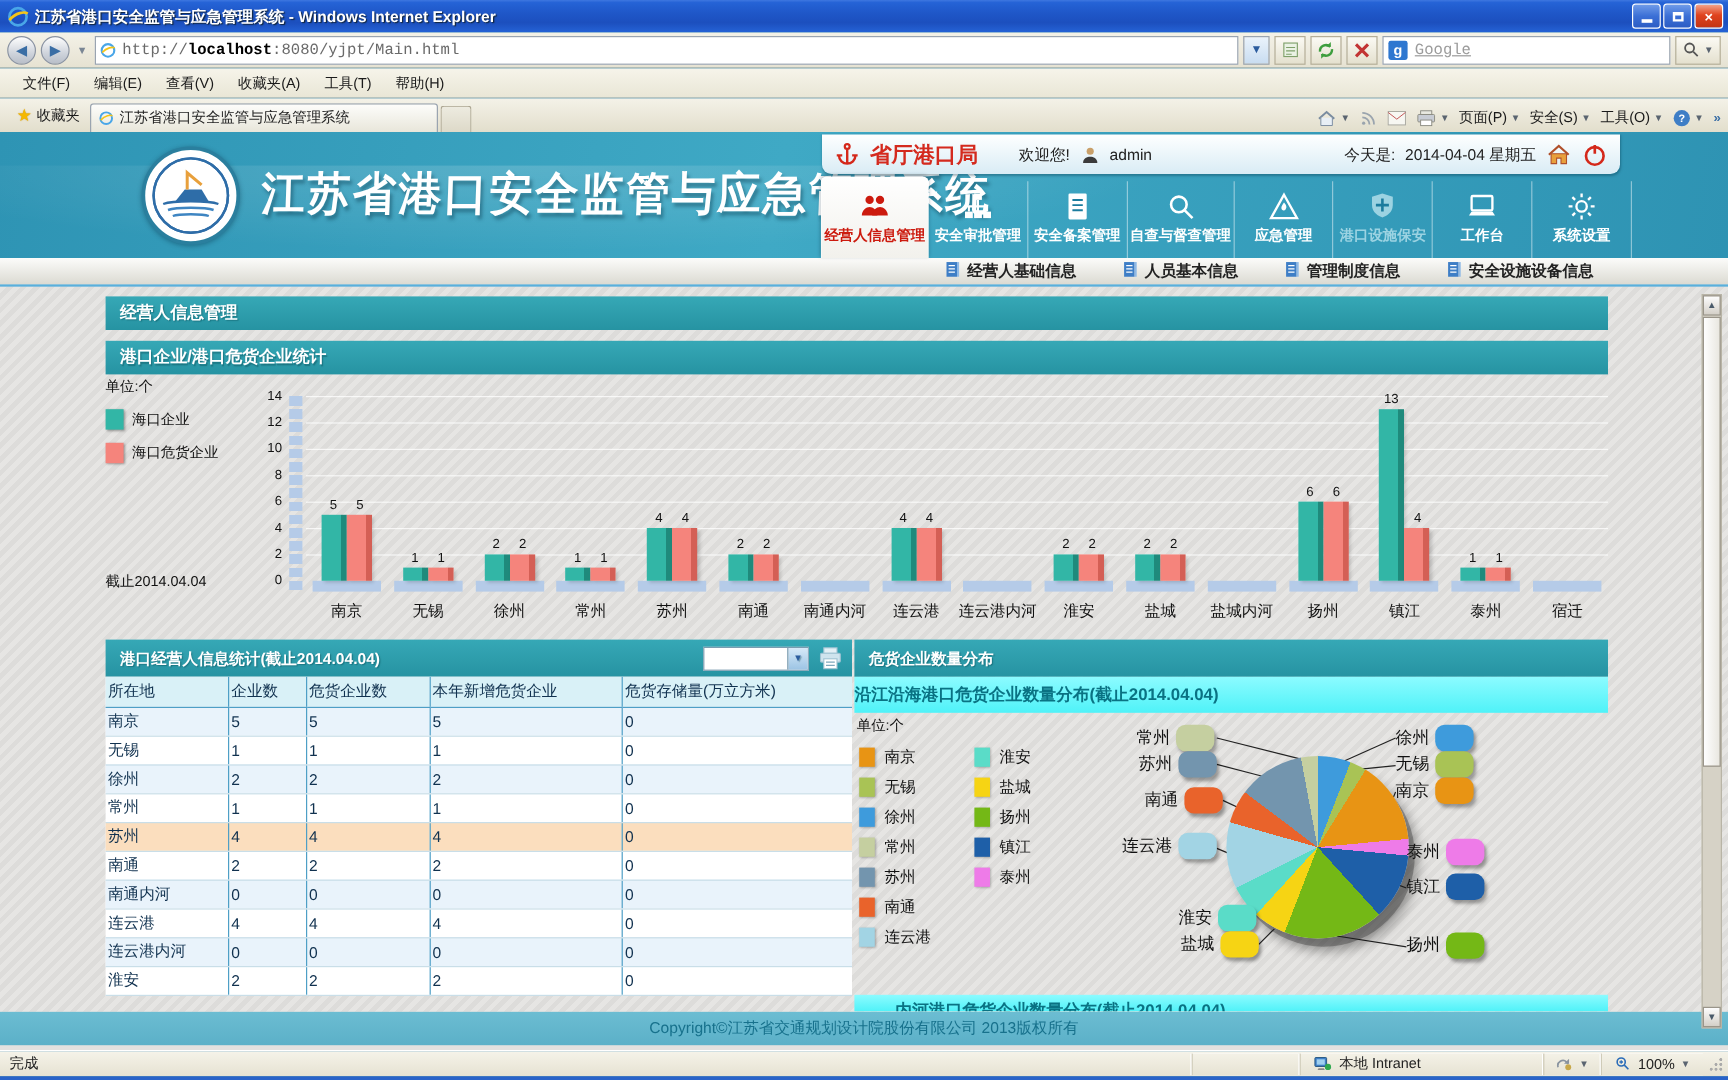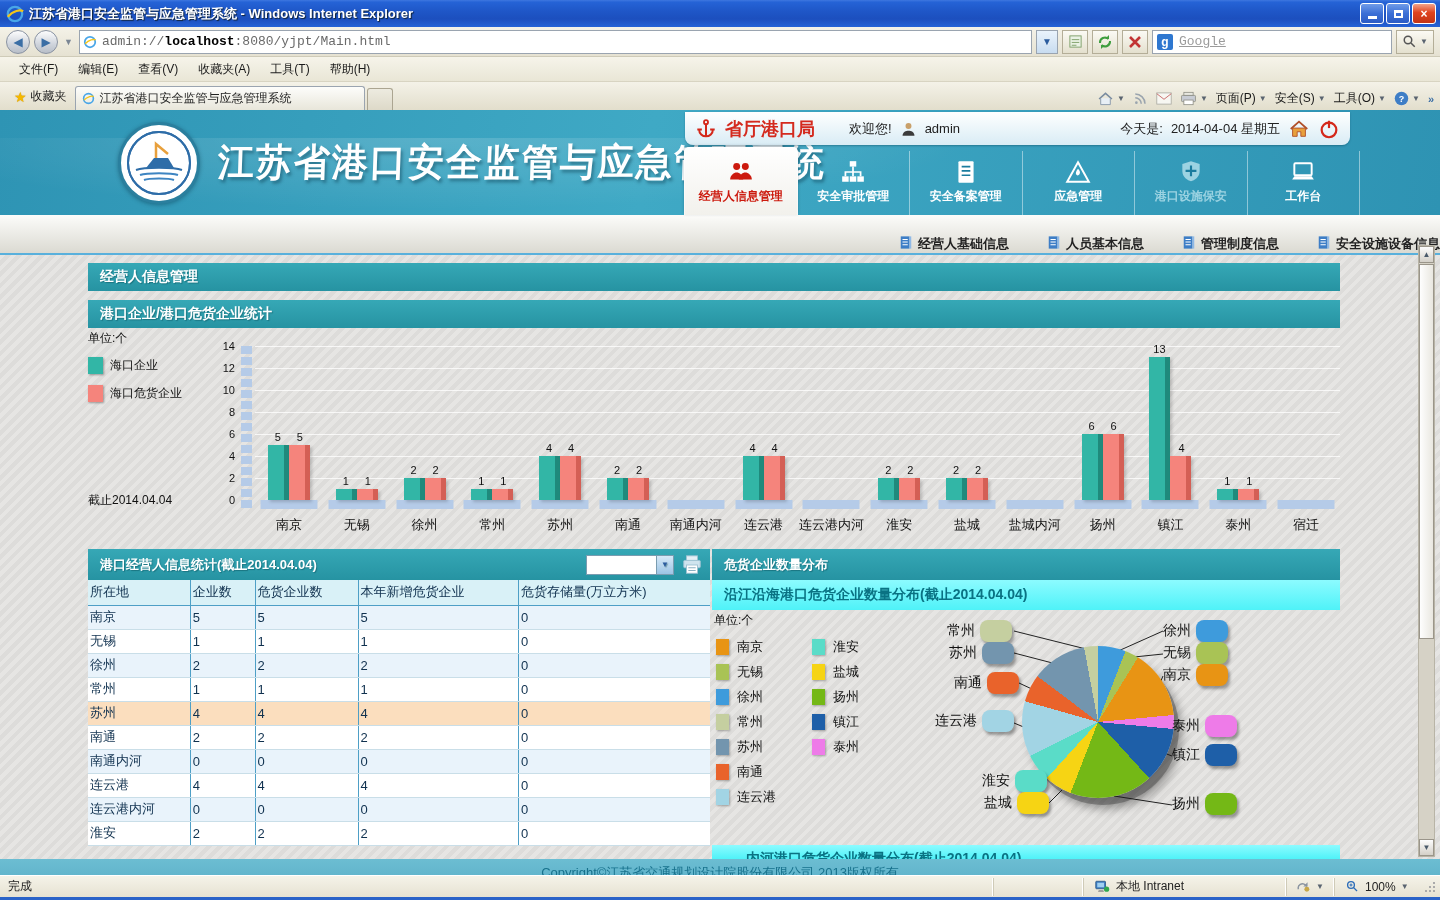--- a/index.html
+++ b/index.html
@@ -59,21 +59,21 @@
 
 
 .navtabs { position:absolute; right:80px; bottom:0; width:676px; height:64px; display:flex; }
 .navtab { flex:1; display:flex; flex-direction:column; align-items:center; justify-content:center; gap:3px; color:#fff; font-size:12px; font-weight:bold; border-right:1px solid rgba(255,255,255,.45); white-space:nowrap; padding:4px 2px 6px;}
 .navtab:first-child { border-left:1px solid rgba(255,255,255,.45);}
 .navtab .nicon { width:26px; height:26px; }
 .navtab.active { background:linear-gradient(#FFFFFF,#F2F1EC); border-radius:5px 5px 0 0; color:#CC1A0E; box-shadow:0 -1px 3px rgba(0,40,60,.3); margin-top:-4px; padding-top:8px;}
 .navtab.dim { color:#9CD3E2; }
 
 
-.subnav { height:40px; background:linear-gradient(#FCFCFA,#DBDAD2); border-bottom:2px solid #59B0DC; display:flex; align-items:flex-end; justify-content:flex-end; gap:38px; }
+.subnav { height:24px; background:linear-gradient(#FCFCFA,#DBDAD2); border-bottom:2px solid #59B0DC; display:flex; align-items:center; justify-content:flex-end; gap:38px; padding-right:112px;}
 .subitem { display:flex; align-items:center; gap:5px; font-size:13px; color:#222; font-weight:bold;}
 .subitem svg { width:14px; height:15px;}
 
 
 .content { height:604px; background:repeating-linear-gradient(135deg,#E6E5E3 0 4px,#DDDCDA 4px 8px); padding:8px 100px 0 88px; position:relative; overflow:hidden;}
 .secbar { height:28px; background:linear-gradient(#36A8B6,#2693A2); color:#fff; font-weight:bold; font-size:14px; display:flex; align-items:center; padding-left:12px; text-shadow:1px 1px 1px rgba(0,60,70,.4);}
 .secbar + .secbar,.secbar.mt { margin-top:9px; }
 
 
 .chart-wrap { position:relative; height:214px; }
@@ -106,21 +106,21 @@
 .printico { width:24px; height:22px;}
 table.stat { width:100%; border-collapse:collapse; background:#fff; }
 table.stat th { background:#D9F1F7; font-weight:normal; }
 table.stat th, table.stat td { border-left:1px solid #4E9FC6; border-bottom:1px solid #C9DEE8; font-size:13px; color:#10314F; text-align:left; height:24px; padding:0 2px;}
 table.stat th { border-bottom:1px solid #4E9FC6; height:25px;}
 table.stat tr > *:first-child { border-left:none; }
 table.stat tr.alt td { background:#E9F3FB; }
 table.stat tr.hl td { background:#FBDEBE; }
 
 .pie-panel { flex:1; position:relative; }
-.pie-sub { height:30px; background:linear-gradient(#8CFBFF,#4FF2F8); display:flex; align-items:center; padding-left:12px; color:#0A7283; font-weight:bold; font-size:14px;}
+.pie-sub { height:30px; background:linear-gradient(#8CFBFF,#4FF2F8); display:flex; align-items:center; color:#0A7283; font-weight:bold; font-size:14px;}
 .pie-area { position:relative; height:235px; }
 .pa-unit { position:absolute; left:2px; top:2px; font-size:12px; color:#111;}
 .pl-item { position:absolute; display:flex; align-items:center; gap:8px; font-size:13px; color:#111;}
 .pl-sw { width:13px; height:16px; box-shadow:1px 1px 2px rgba(0,0,0,.3);}
 .pie-circle { position:absolute; left:310px; top:36px; width:152px; height:152px; border-radius:50%; box-shadow:5px 7px 0 rgba(40,40,40,.35), 8px 11px 10px rgba(0,0,0,.35);}
 .callout { position:absolute; display:flex; align-items:center; gap:5px; font-size:14px; color:#111; white-space:nowrap;}
 .callout.l { width:150px; justify-content:flex-end; }
 .chip { width:32px; height:22px; border-radius:8px; box-shadow:2px 3px 3px rgba(0,0,0,.35);}
 .pie-lines { position:absolute; left:0; top:0; width:100%; height:100%; }
 .pie-bottom { position:absolute; left:0; bottom:0; width:100%; height:14px; background:linear-gradient(#8CFBFF,#4FF2F8); overflow:hidden;}
@@ -161,21 +161,21 @@
 
   <div class="addressbar">
     <div class="navcircle">◀</div>
     <div class="navcircle">▶</div>
     <span class="addr-drop">▼</span>
     <div class="addrfield">
       <svg width="14" height="14" viewBox="0 0 20 20">
           <circle cx="10" cy="10" r="7.5" fill="none" stroke="#49A6E8" stroke-width="2.5"></circle>
           <path d="M3 12.5c5.5-6 12.5-7 15-5.5" stroke="#F5C518" stroke-width="2" fill="none"></path>
         </svg>
-      <span class="url"><span>admin://</span><b>localhost</b><span>:8080/yjpt/Main.html</span></span>
+      <span class="url"><span>http://</span><b>localhost</b><span>:8080/yjpt/Main.html</span></span>
     </div>
     <div class="fieldbtn">▼</div>
     <div class="sqbtn">
       <svg width="15" height="15" viewBox="0 0 16 16">
           <rect x="2" y="2" width="12" height="12" fill="#EAF2E4" stroke="#7FA06A"></rect>
           <path d="M4 6h8M4 9h8M4 12h5" stroke="#7FA06A"></path>
         </svg>
     </div>
     <div class="sqbtn">
       <svg width="16" height="16" viewBox="0 0 16 16" fill="none">
@@ -338,39 +338,53 @@
             <span>安全审批管理</span>
           </div>
           <div class="navtab">
             <span class="nicon"><svg viewBox="0 0 24 24">
                 <rect x="5" y="2" width="14" height="20" rx="1" fill="currentColor"></rect>
                 <path d="M8 7h8M8 11h8M8 15h8" stroke="#1B7C9E" stroke-width="1.5"></path>
               </svg></span>
             <span>安全备案管理</span>
           </div>
           <div class="navtab">
+            <span class="nicon"><svg viewBox="0 0 24 24" fill="none">
+                <circle cx="10.5" cy="10.5" r="6" stroke="currentColor" stroke-width="2"></circle>
+                <path d="M15 15l6 6" stroke="currentColor" stroke-width="2"></path>
+              </svg></span>
+            <span>自查与督查管理</span>
+          </div>
+          <div class="navtab">
             <span class="nicon"><svg viewBox="0 0 24 24">
                 <path d="M12 3L22 21H2Z" fill="none" stroke="currentColor" stroke-width="1.8"></path>
                 <path d="M12 9c1.8 2 2.5 3.5 1.2 5.4-.6.9-2 1-2.7.1C9.3 13 10.5 11 12 9z" fill="currentColor"></path>
               </svg></span>
             <span>应急管理</span>
           </div>
           <div class="navtab dim">
             <span class="nicon"><svg viewBox="0 0 24 24">
                 <path d="M12 2l8 2.5V11c0 6-5 8.5-8 9.5-3-1-8-3.5-8-9.5V4.5z" fill="currentColor"></path>
                 <path d="M12 6v10M7 11h10" stroke="#1B7C9E" stroke-width="2"></path>
               </svg></span>
             <span>港口设施保安</span>
           </div>
           <div class="navtab">
             <span class="nicon"><svg viewBox="0 0 24 24">
                 <rect x="4" y="4" width="16" height="11" rx="1" fill="none" stroke="currentColor" stroke-width="1.8"></rect>
                 <path d="M2 19h20l-2-3H4z" fill="currentColor"></path>
               </svg></span>
             <span>工作台</span>
+          </div>
+          <div class="navtab">
+            <span class="nicon"><svg viewBox="0 0 24 24" fill="none">
+                <circle cx="12" cy="12" r="4" stroke="currentColor" stroke-width="1.8"></circle>
+                <path d="M12 2v3M12 19v3M2 12h3M19 12h3M4.9 4.9L7 7M17 17l2.1 2.1M19.1 4.9L17 7M7 17l-2.1 2.1" stroke="currentColor" stroke-width="1.8"></path>
+              </svg></span>
+            <span>系统设置</span>
           </div>
         </div>
     </div>
 
     <div class="subnav" id="subnav">
         <div class="subitem">
           <span><svg viewBox="0 0 16 16">
               <rect x="2" y="1" width="10" height="14" fill="#3E7EC6"></rect>
               <rect x="12" y="1" width="2" height="14" fill="#8FB9E6"></rect>
               <path d="M4 4.5h6M4 7.5h6M4 10.5h6" stroke="#fff" stroke-width="1.2"></path>

